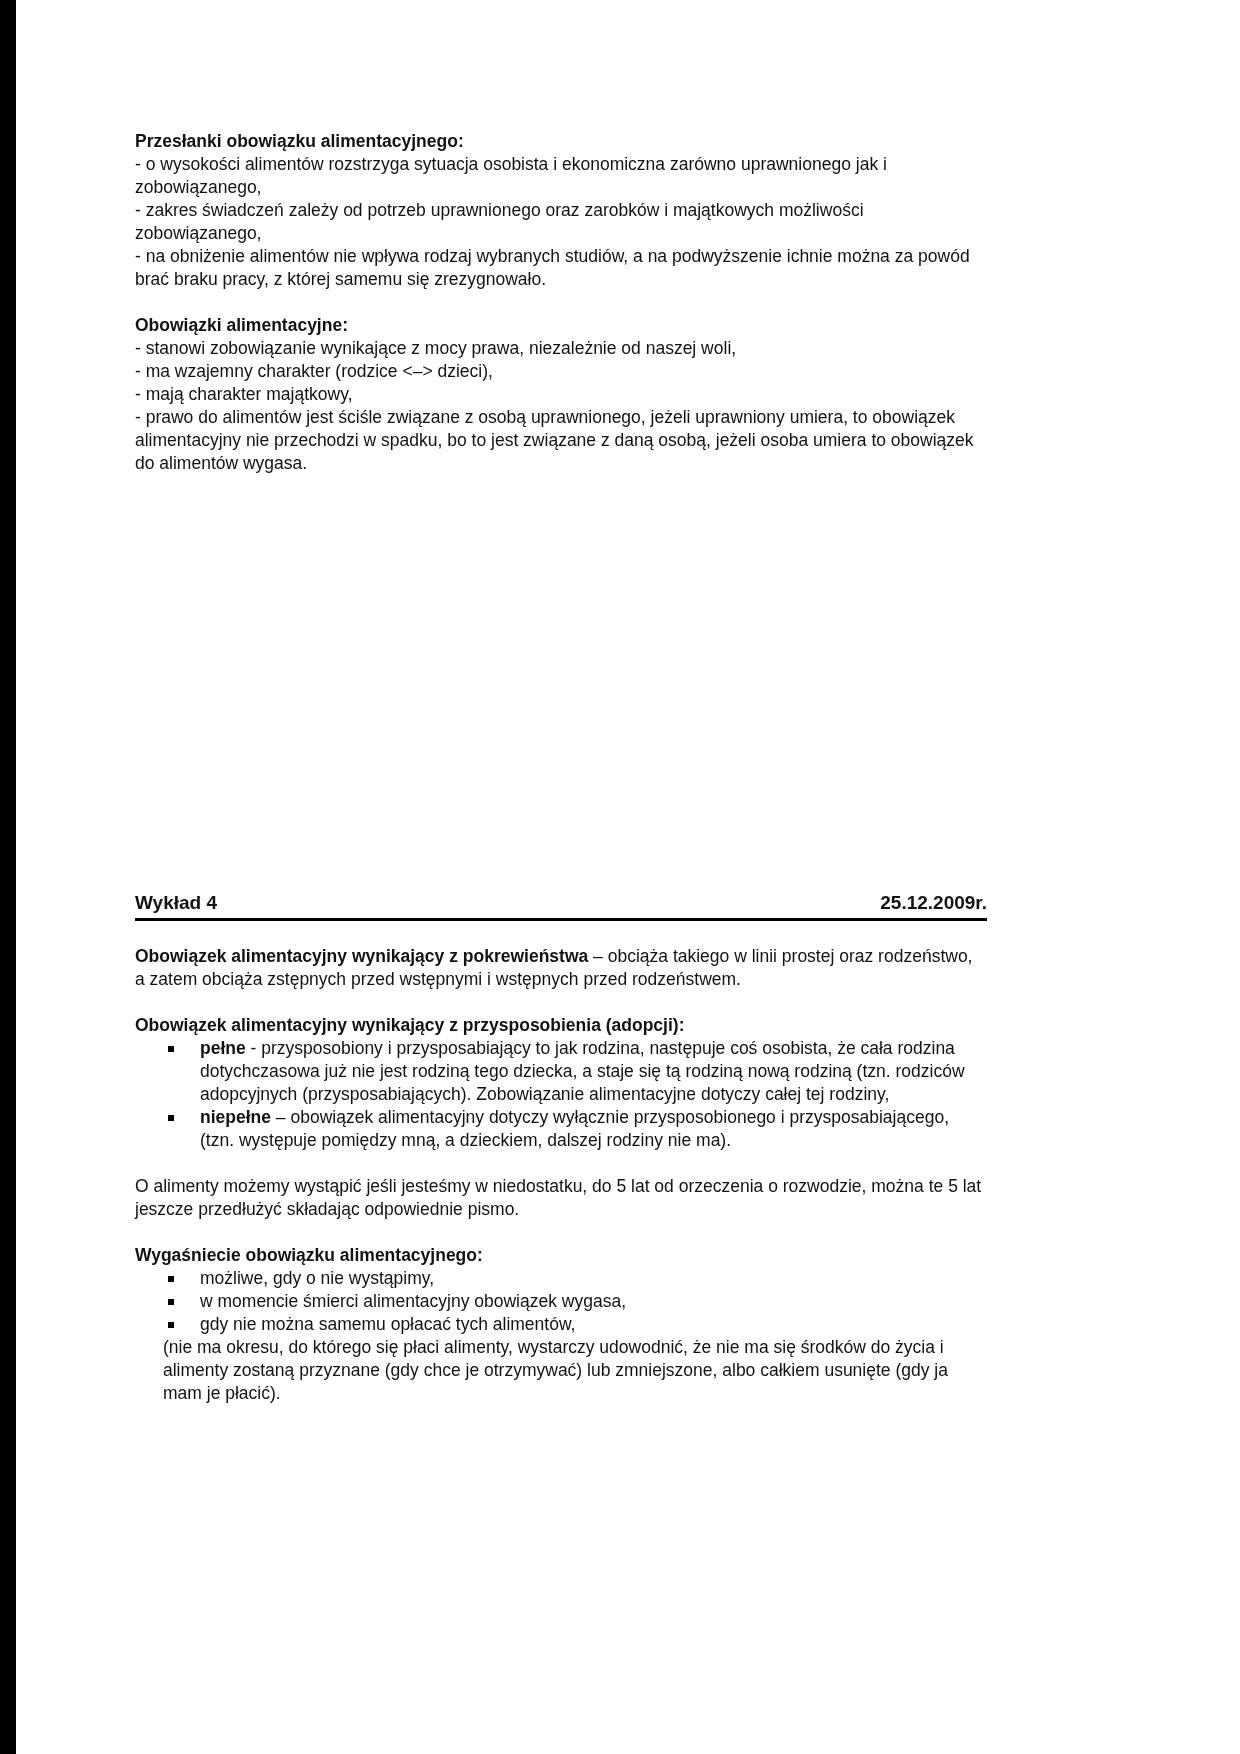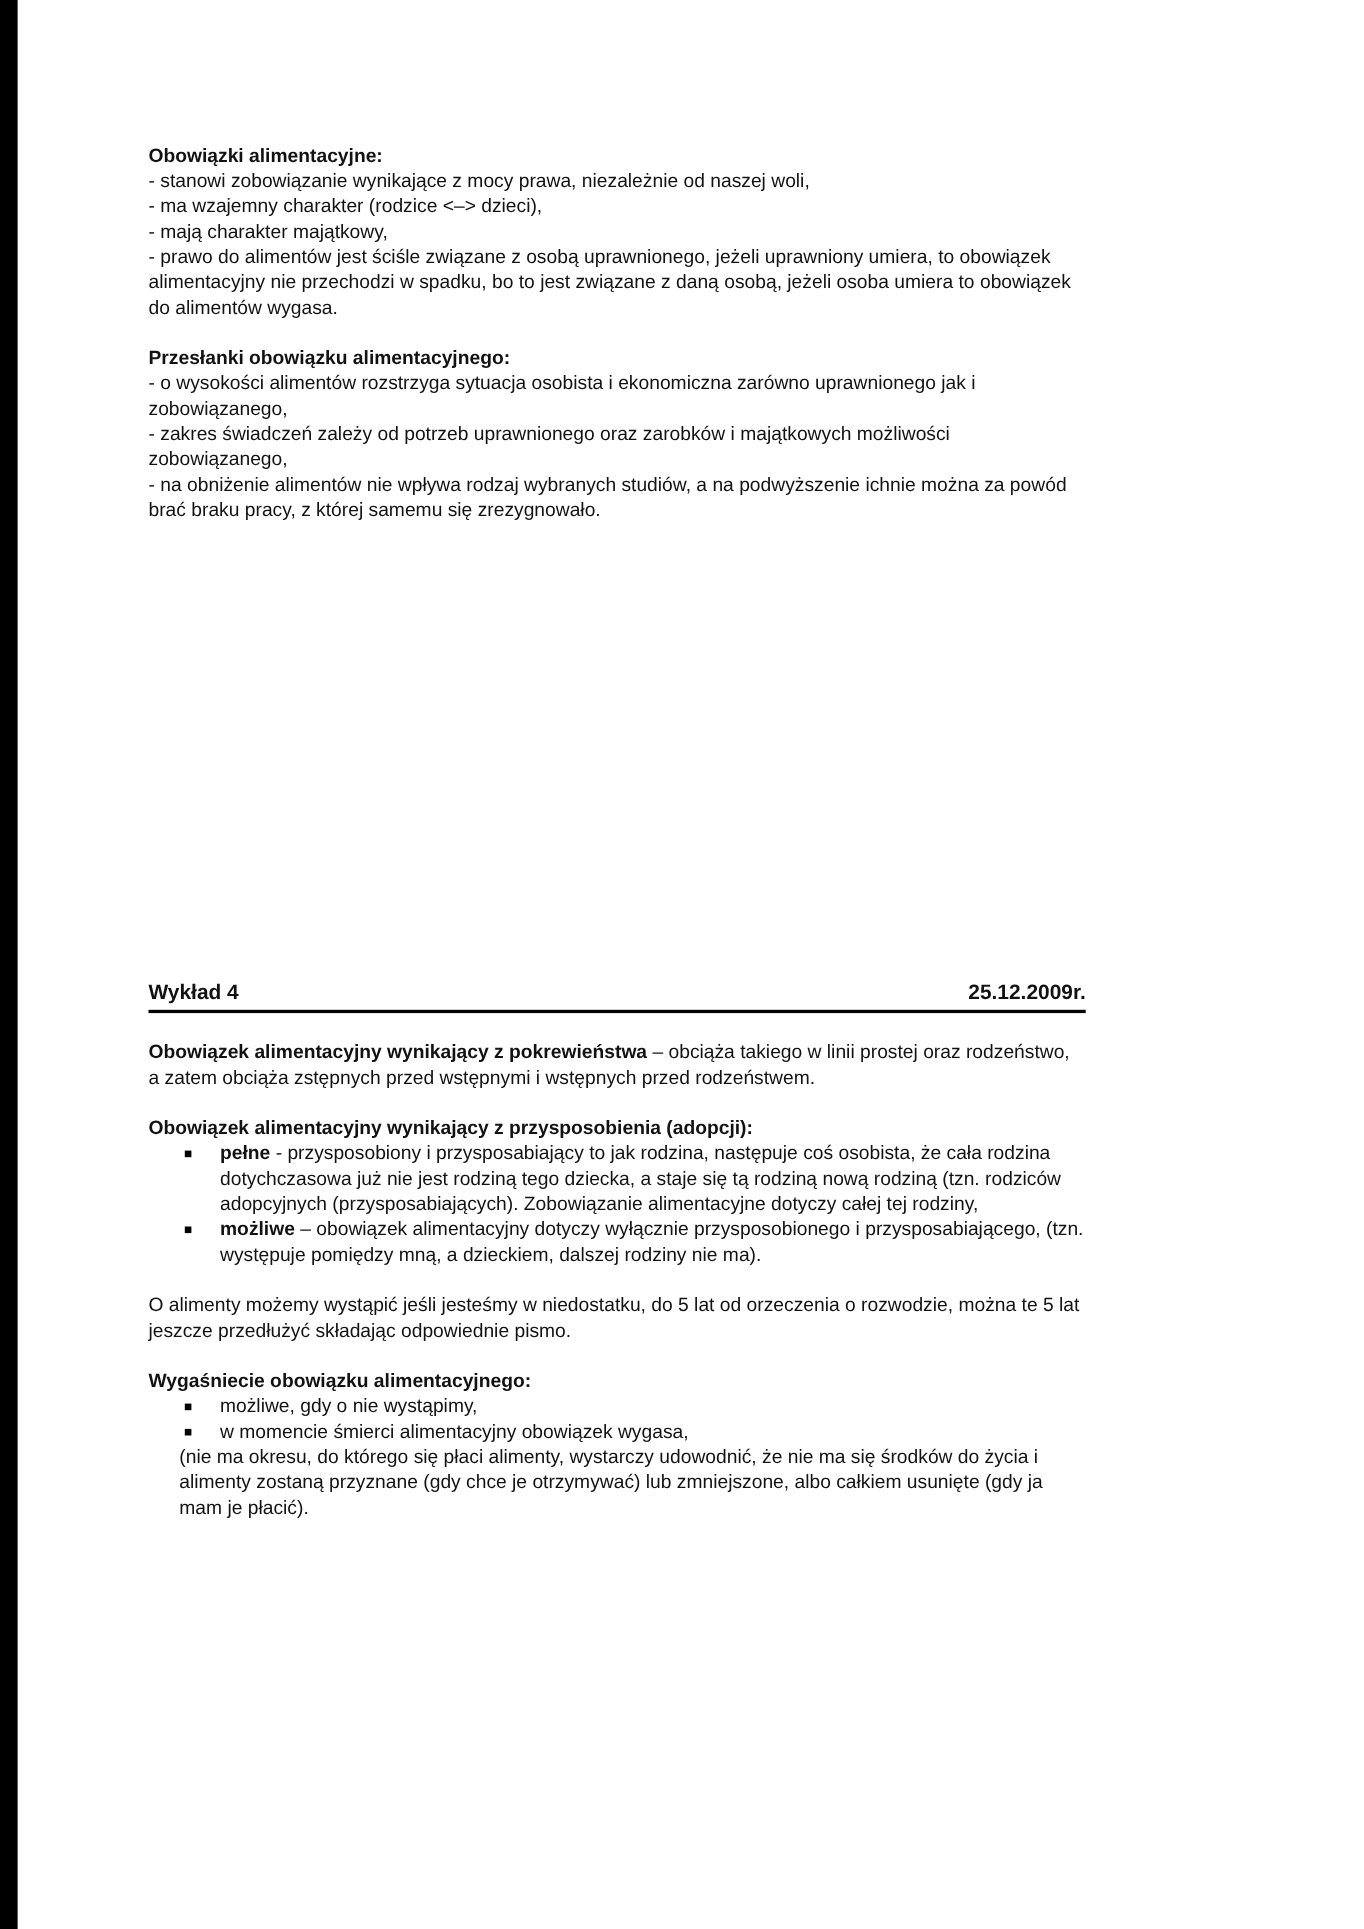--- a/index.html
+++ b/index.html
@@ -50,32 +50,32 @@
   .note { padding-left: 28px; }
 </style>
 </head>
 <body>
 
 <div class="scan-bar"></div>
 
 <div class="content">
 
   <div class="para">
+    <div class="b">Przesłanki obowiązku alimentacyjnego:</div>
+    <div>- o wysokości alimentów rozstrzyga sytuacja osobista i ekonomiczna zarówno uprawnionego jak i zobowiązanego,</div>
+    <div>- zakres świadczeń zależy od potrzeb uprawnionego oraz zarobków i majątkowych możliwości zobowiązanego,</div>
+    <div>- na obniżenie alimentów nie wpływa rodzaj wybranych studiów, a na podwyższenie ichnie można za powód brać braku pracy, z której samemu się zrezygnowało.</div>
+  </div>
+
+  <div class="para">
     <div class="b">Obowiązki alimentacyjne:</div>
     <div>- stanowi zobowiązanie wynikające z mocy prawa, niezależnie od naszej woli,</div>
     <div>- ma wzajemny charakter (rodzice &lt;–&gt; dzieci),</div>
     <div>- mają charakter majątkowy,</div>
     <div>- prawo do alimentów jest ściśle związane z osobą uprawnionego, jeżeli uprawniony umiera, to obowiązek alimentacyjny nie przechodzi w spadku, bo to jest związane z daną osobą, jeżeli osoba umiera to obowiązek do alimentów wygasa.</div>
-  </div>
-
-  <div class="para">
-    <div class="b">Przesłanki obowiązku alimentacyjnego:</div>
-    <div>- o wysokości alimentów rozstrzyga sytuacja osobista i ekonomiczna zarówno uprawnionego jak i zobowiązanego,</div>
-    <div>- zakres świadczeń zależy od potrzeb uprawnionego oraz zarobków i majątkowych możliwości zobowiązanego,</div>
-    <div>- na obniżenie alimentów nie wpływa rodzaj wybranych studiów, a na podwyższenie ichnie można za powód brać braku pracy, z której samemu się zrezygnowało.</div>
   </div>
 
   <div class="spacer"></div>
 
   <div class="lecture-header">
     <span>Wykład 4</span>
     <span>25.12.2009r.</span>
   </div>
 
   <div class="para">
@@ -83,32 +83,36 @@
   </div>
 
   <div class="para">
     <div class="b">Obowiązek alimentacyjny wynikający z przysposobienia (adopcji):</div>
     <div class="bullet-row">
       <span class="bullet-sq"></span>
       <span class="bullet-text"><span class="b">pełne</span><span> - przysposobiony i przysposabiający to jak rodzina, następuje coś osobista, że cała rodzina dotychczasowa już nie jest rodziną tego dziecka, a staje się tą rodziną nową rodziną (tzn. rodziców adopcyjnych (przysposabiających). Zobowiązanie alimentacyjne dotyczy całej tej rodziny,</span></span>
     </div>
     <div class="bullet-row">
       <span class="bullet-sq"></span>
-      <span class="bullet-text"><span class="b">możliwe</span><span> – obowiązek alimentacyjny dotyczy wyłącznie przysposobionego i przysposabiającego, (tzn. występuje pomiędzy mną, a dzieckiem, dalszej rodziny nie ma).</span></span>
+      <span class="bullet-text"><span class="b">niepełne</span><span> – obowiązek alimentacyjny dotyczy wyłącznie przysposobionego i przysposabiającego, (tzn. występuje pomiędzy mną, a dzieckiem, dalszej rodziny nie ma).</span></span>
     </div>
   </div>
 
   <div class="para">O alimenty możemy wystąpić jeśli jesteśmy w niedostatku, do 5 lat od orzeczenia o rozwodzie, można te 5 lat jeszcze przedłużyć składając odpowiednie pismo.</div>
 
   <div class="para">
     <div class="b">Wygaśniecie obowiązku alimentacyjnego:</div>
     <div class="bullet-row">
       <span class="bullet-sq"></span>
       <span class="bullet-text">możliwe, gdy o nie wystąpimy,</span>
     </div>
     <div class="bullet-row">
       <span class="bullet-sq"></span>
       <span class="bullet-text">w momencie śmierci alimentacyjny obowiązek wygasa,</span>
     </div>
+    <div class="bullet-row">
+      <span class="bullet-sq"></span>
+      <span class="bullet-text">gdy nie można samemu opłacać tych alimentów,</span>
+    </div>
     <div class="note">(nie ma okresu, do którego się płaci alimenty, wystarczy udowodnić, że nie ma się środków do życia i alimenty zostaną przyznane (gdy chce je otrzymywać) lub zmniejszone, albo całkiem usunięte (gdy ja mam je płacić).</div>
   </div>
 
 </div>
 
 </body></html>

